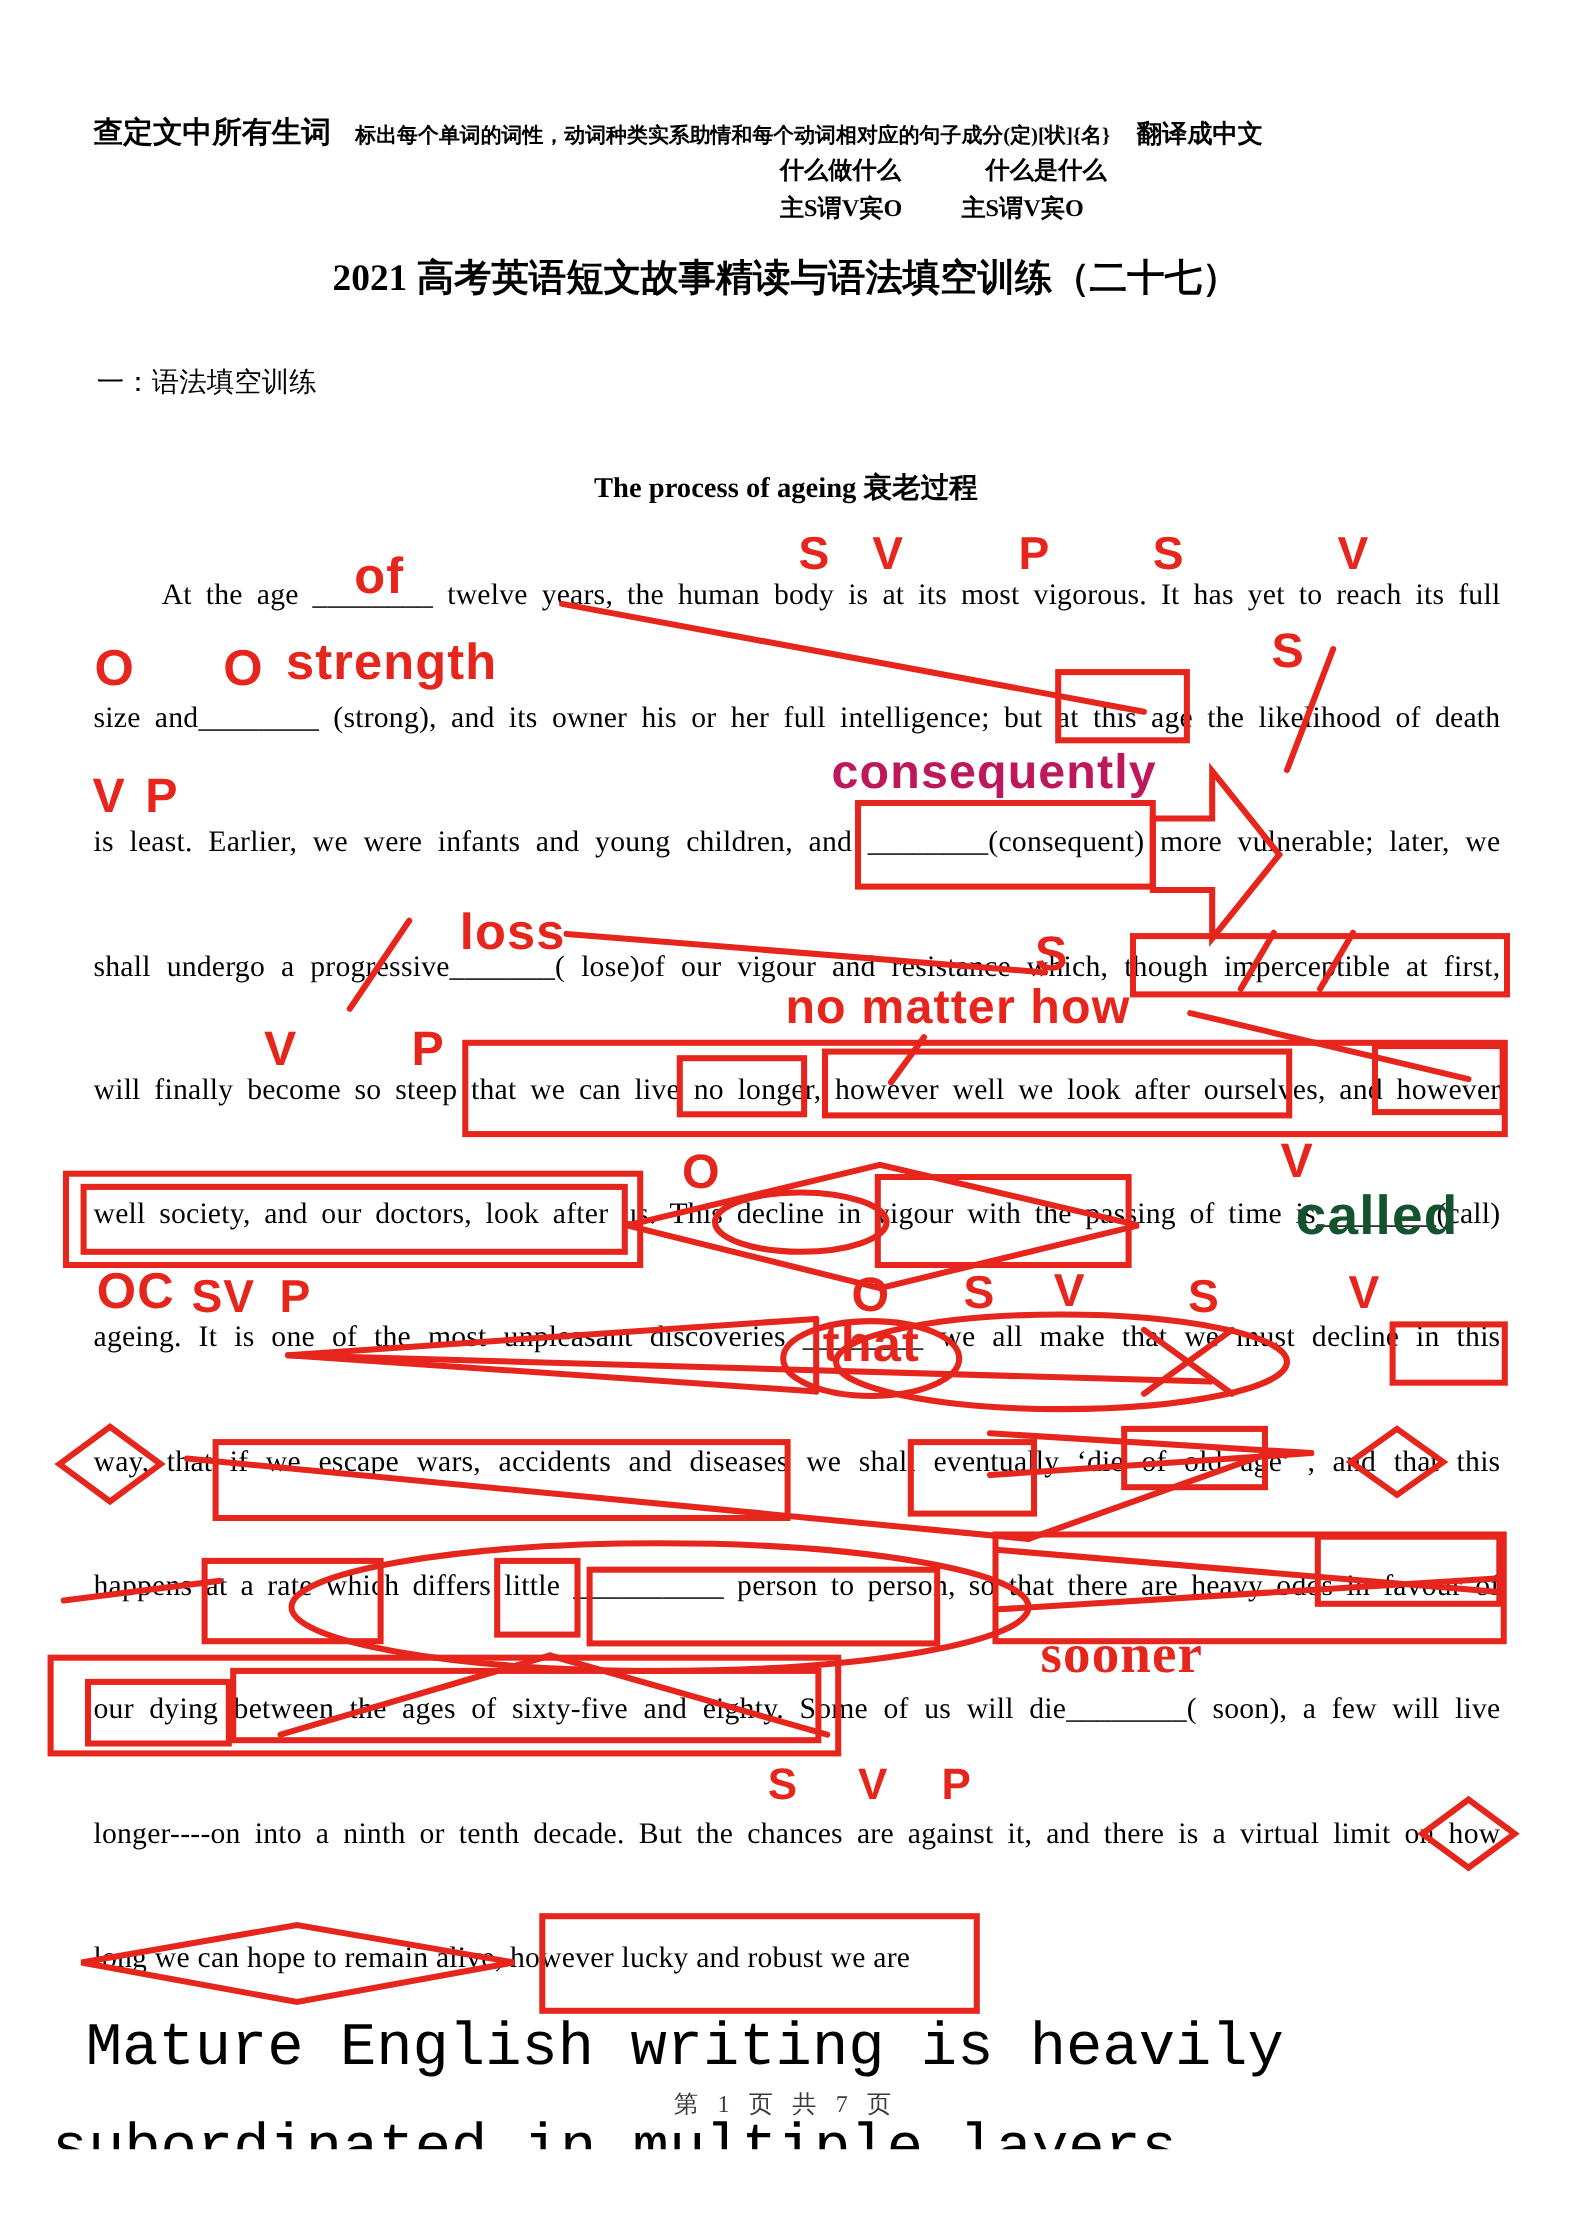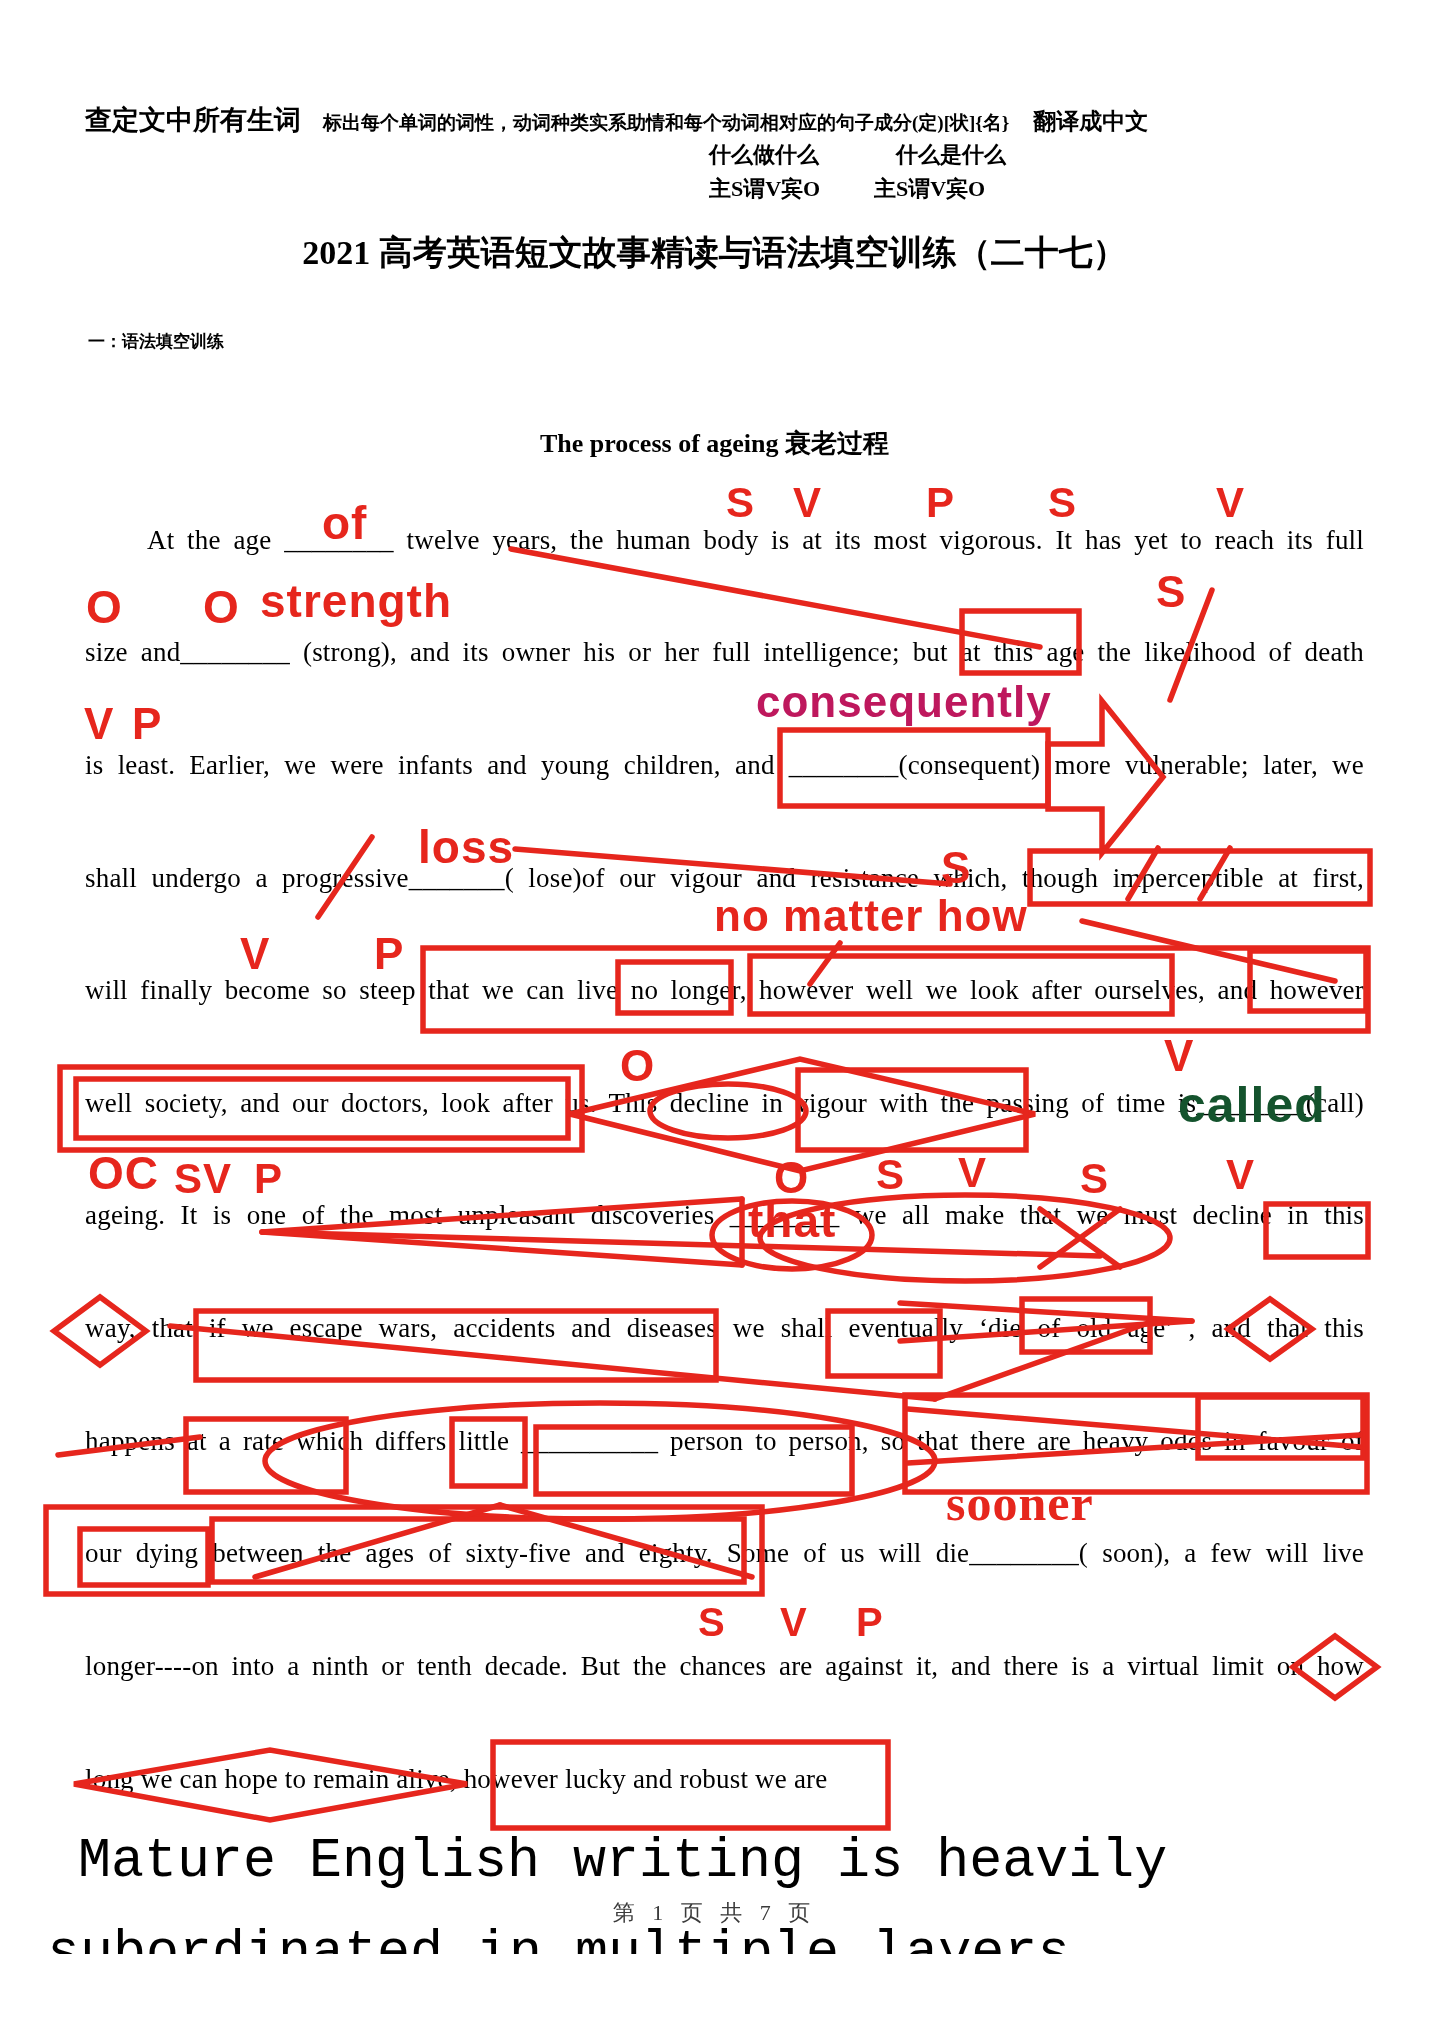--- a/index.html
+++ b/index.html
@@ -6,21 +6,21 @@
   #page{position:relative;width:1429px;height:1954px;background:#ffffff;overflow:hidden;
         font-family:"Liberation Serif",serif;color:#000;}
   
   .hdr1{position:absolute;top:102px;left:85px;white-space:nowrap;z-index:1;}
   .hdr1 .h-main{font-size:27px;font-weight:bold;}
   .hdr1 .h-mid{font-size:19px;font-weight:bold;margin-left:22px;}
   .hdr1 .h-end{font-size:23px;font-weight:bold;margin-left:24px;}
   .hdr-abs{position:absolute;font-size:22px;font-weight:bold;white-space:nowrap;z-index:1;}
   .title{position:absolute;top:230px;left:0;width:1429px;text-align:center;
          font-size:34px;font-weight:bold;z-index:1;}
-  .section{position:absolute;top:330px;left:88px;font-size:17px;z-index:1;font-weight:bold;}
+  .section{position:absolute;top:330px;left:88px;font-size:25px;z-index:1;}
   .subtitle{position:absolute;top:426px;left:0;width:1429px;text-align:center;
             font-size:26px;font-weight:bold;z-index:1;}
   
   .pline{position:absolute;left:85px;width:1279px;font-size:27px;line-height:38px;
          text-align:justify;text-align-last:justify;letter-spacing:0.2px;z-index:1;}
   .pline.indent{text-indent:62px;}
   .pline.noju{text-align:left;text-align-last:left;}
   
   #shapes{position:absolute;top:0;left:0;z-index:3;pointer-events:none;}
   #labels{position:absolute;top:0;left:0;width:1429px;height:2021px;z-index:4;pointer-events:none;}

